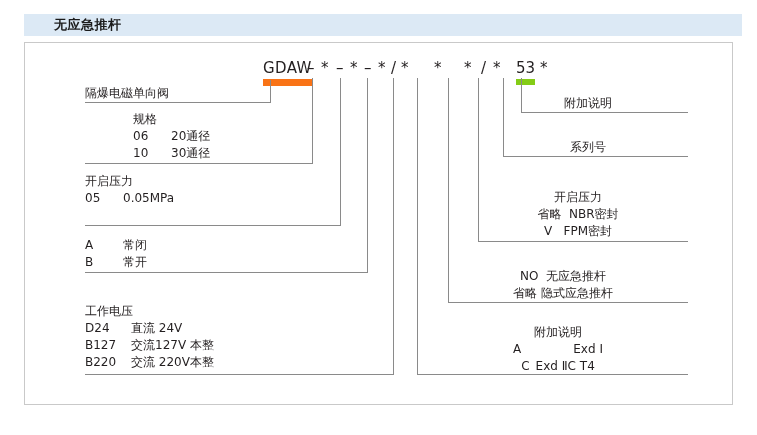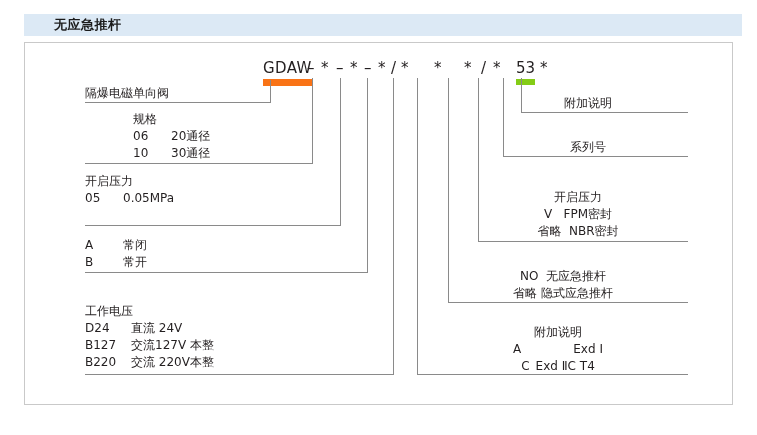--- a/index.html
+++ b/index.html
@@ -161,22 +161,22 @@
   <div class="lgroup right" style="left:488px;top:95px;width:200px;">
     <span class="rrow">附加说明</span>
   </div>
 
   <div class="lgroup right" style="left:488px;top:139px;width:200px;">
     <span class="rrow">系列号</span>
   </div>
 
   <div class="lgroup right" style="left:468px;top:189px;width:220px;">
     <span class="rrow">开启压力</span>
+    <span class="rrow"><span class="rc">省略</span>&nbsp;&nbsp;<span>NBR密封</span></span>
     <span class="rrow"><span class="rc">V</span>&nbsp;&nbsp;&nbsp;<span>FPM密封</span></span>
-    <span class="rrow"><span class="rc">省略</span>&nbsp;&nbsp;<span>NBR密封</span></span>
   </div>
 
   <div class="lgroup right" style="left:438px;top:268px;width:250px;">
     <span class="rrow"><span class="rc">NO</span>&nbsp;&nbsp;<span>无应急推杆</span></span>
     <span class="rrow"><span class="rc">省略</span>&nbsp;<span>隐式应急推杆</span></span>
   </div>
 
   <div class="lgroup right" style="left:428px;top:324px;width:260px;">
     <span class="rrow">附加说明</span>
     <span class="rrow"><span class="rc" style="margin-right:52px;">A</span><span>Exd Ⅰ</span></span>

